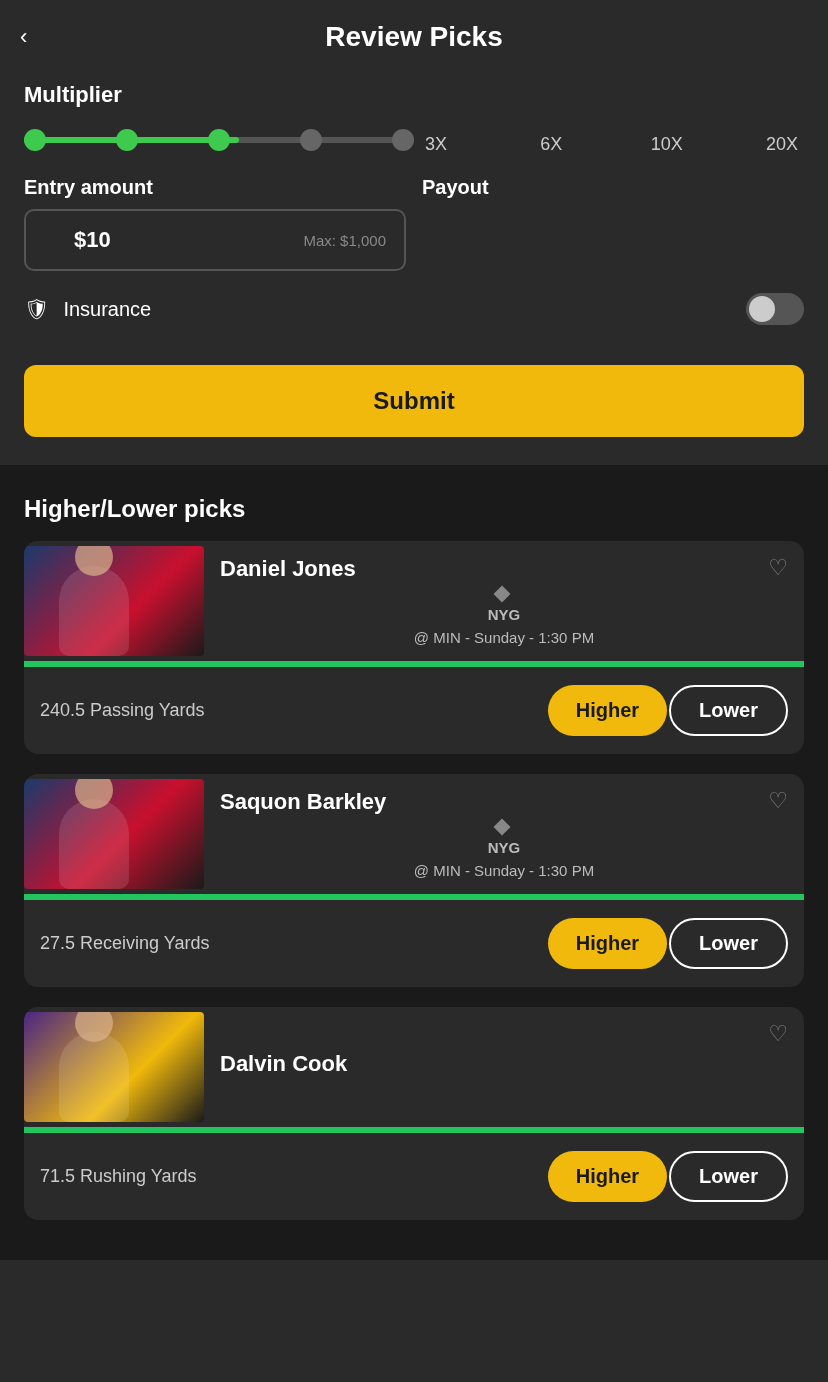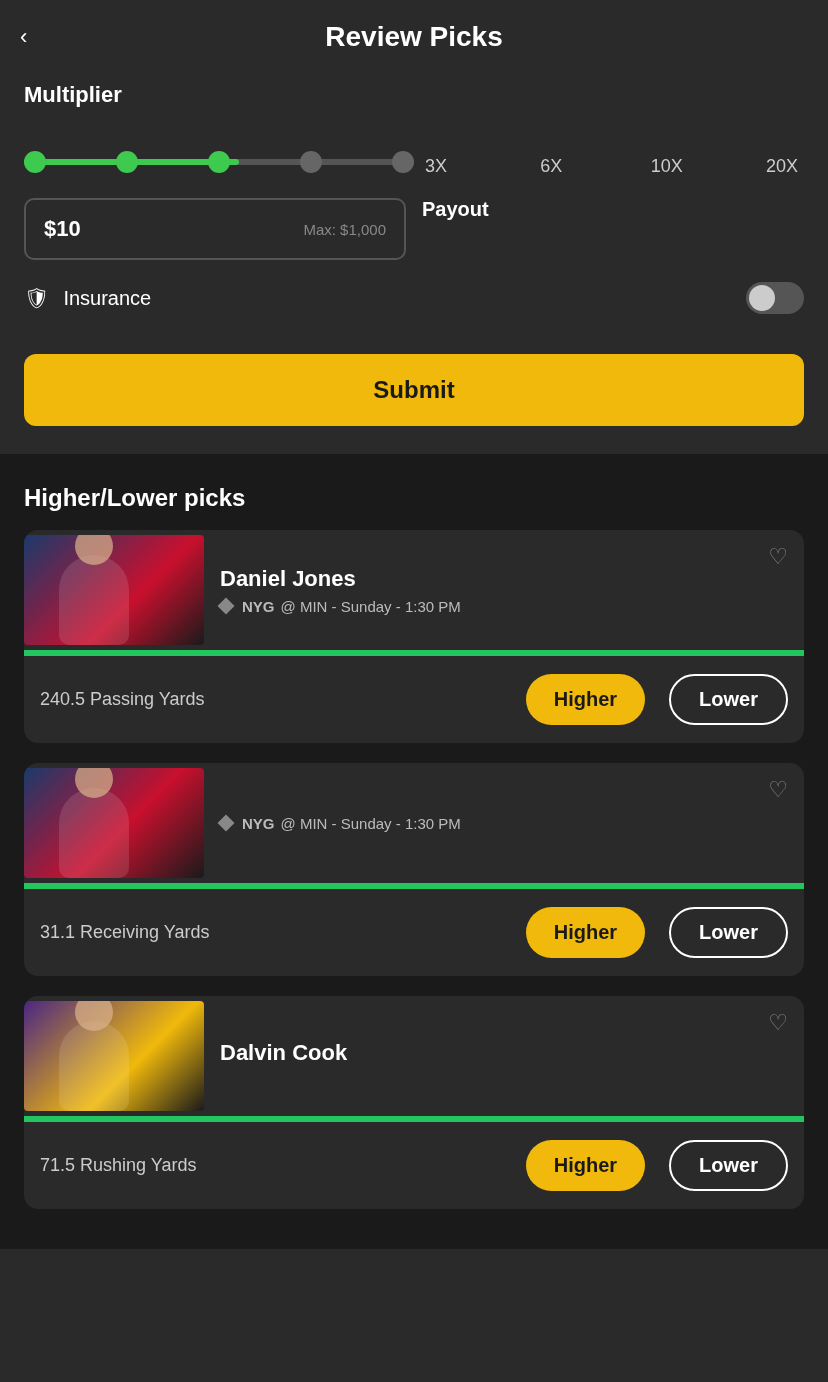--- a/index.html
+++ b/index.html
@@ -42,21 +42,21 @@
 
     
     .section {
       padding: 16px 24px;
       background: #2a2a2a;
     }
 
     .section-label {
       font-size: 22px;
       font-weight: 600;
-      margin-bottom: 34px;
+      margin-bottom: 12px;
       color: #fff;
     }
 
     .slider-container {
       display: flex;
       flex-direction: row;
       align-items: center;
       margin-bottom: 8px;
     }
 
@@ -151,20 +151,21 @@
       display: flex;
       align-items: center;
       justify-content: space-between;
       background: transparent;
     }
 
     .amount-value {
       font-size: 22px;
       font-weight: 600;
       color: #fff;
+      margin-left: 30px;
     }
 
     .amount-max {
       font-size: 15px;
       color: #888;
     }
 
     .info-icon {
       width: 26px;
       height: 26px;
@@ -336,20 +337,21 @@
       color: #fff;
       margin-bottom: 6px;
     }
 
     .pick-game-info {
       display: flex;
       align-items: center;
       gap: 6px;
       font-size: 15px;
       color: #bbb;
+      flex-direction: column;
     }
 
     .heart-icon {
       position: absolute;
       top: 14px;
       right: 16px;
       font-size: 22px;
       color: #888;
       cursor: pointer;
     }
@@ -362,21 +364,21 @@
       justify-content: space-between;
     }
 
     .pick-stat {
       font-size: 18px;
       color: #ccc;
     }
 
     .pick-buttons {
       display: flex;
-      gap: 24px;
+      gap: 2px;
     }
 
     .btn-higher {
       background: #f0b90b;
       color: #1a1a1a;
       border: none;
       border-radius: 30px;
       padding: 12px 28px;
       font-size: 20px;
       font-weight: 700;
@@ -429,20 +431,21 @@
     <div class="slider-labels">
       <span class="slider-label">3X</span>
       <span class="slider-label">6X</span>
       <span class="slider-label">10X</span>
       <span class="slider-label">20X</span>
     </div>
   </div>
 
   <div class="amounts-row">
     <div class="amount-col">
+      <div class="amount-col-label">Entry amount</div>
       <div class="amount-input-box">
         <span class="amount-value">$10</span>
         <span class="amount-max">Max: $1,000</span>
       </div>
     </div>
     <div class="amount-col">
       <div class="amount-col-label">Payout</div>
     </div>
   </div>
 
@@ -495,30 +498,31 @@
     <div class="pick-card-top">
       <div class="player-img-area">
         <div class="player-img-bg-2"></div>
         <div class="player-figure">
           <div class="player-body">
             <div class="player-head"></div>
           </div>
         </div>
       </div>
       <div class="pick-player-info">
+        <div class="pick-player-name">Saquon Barkley</div>
         <div class="pick-game-info">
           <span class="diamond-icon"></span>
           <strong>NYG</strong>
           <span>@ MIN - Sunday - 1:30 PM</span>
         </div>
       </div>
       <span class="heart-icon">♡</span>
     </div>
     <div class="pick-card-bottom">
-      <span class="pick-stat">31.1 Receiving Yards</span>
+      <span class="pick-stat">27.5 Receiving Yards</span>
       <div class="pick-buttons">
         <button class="btn-higher">Higher</button>
         <button class="btn-lower">Lower</button>
       </div>
     </div>
   </div>
 
   <div class="pick-card">
     <div class="pick-card-top">
       <div class="player-img-area">

